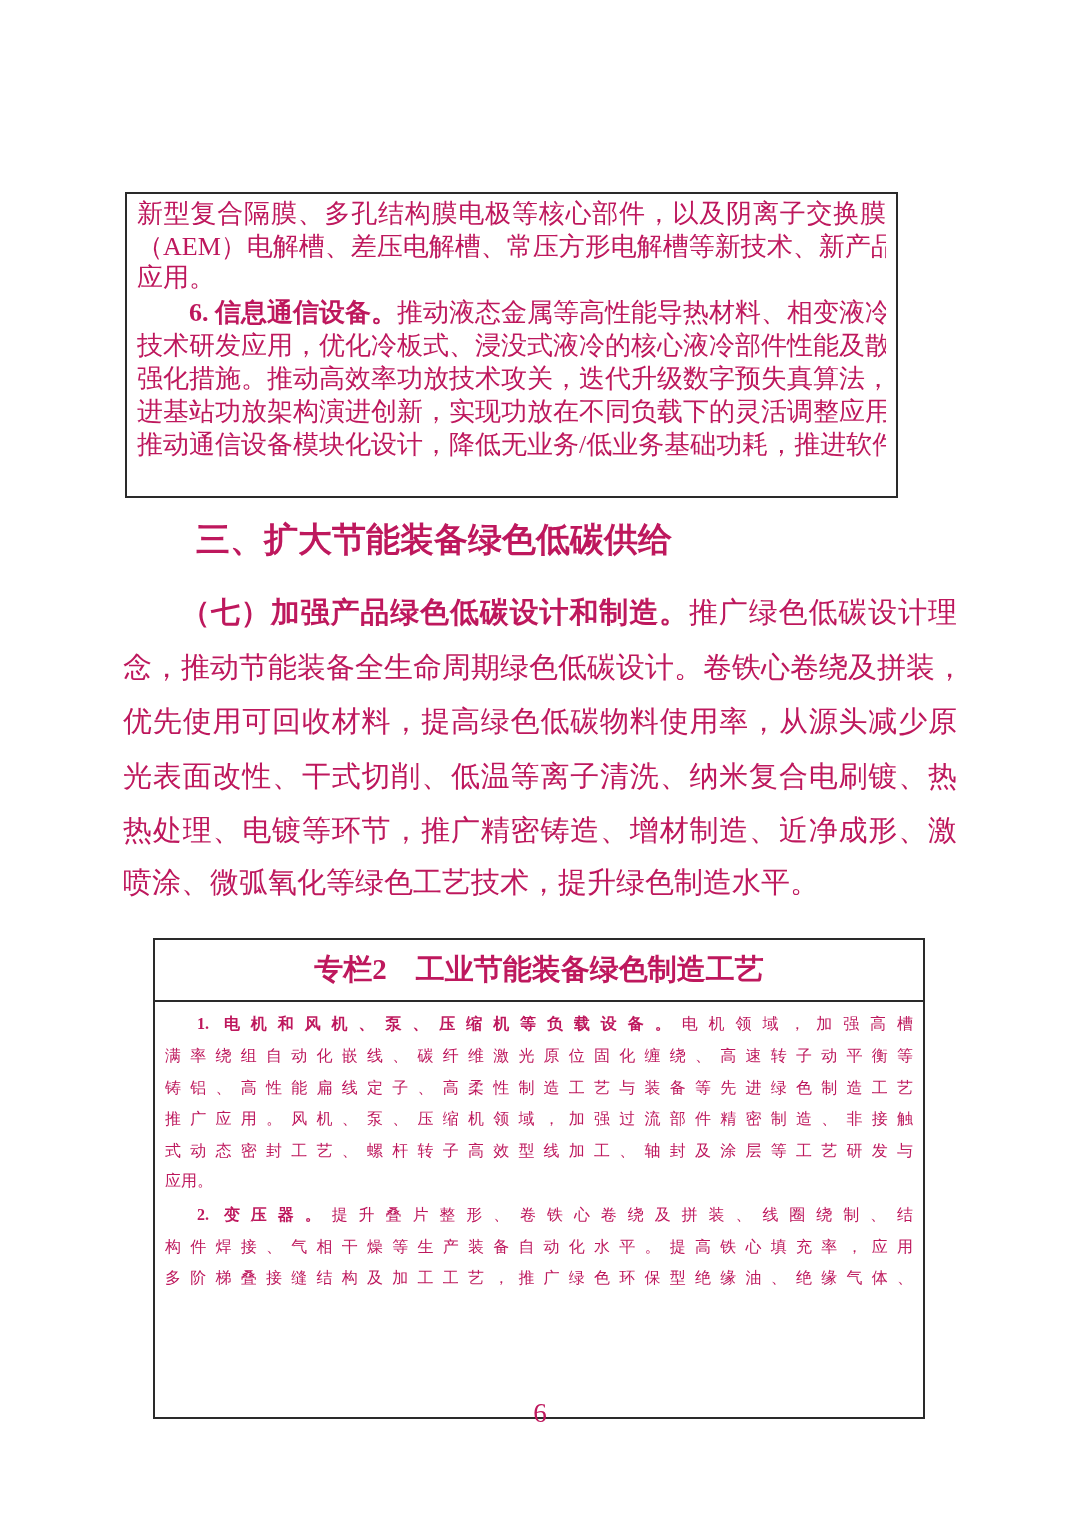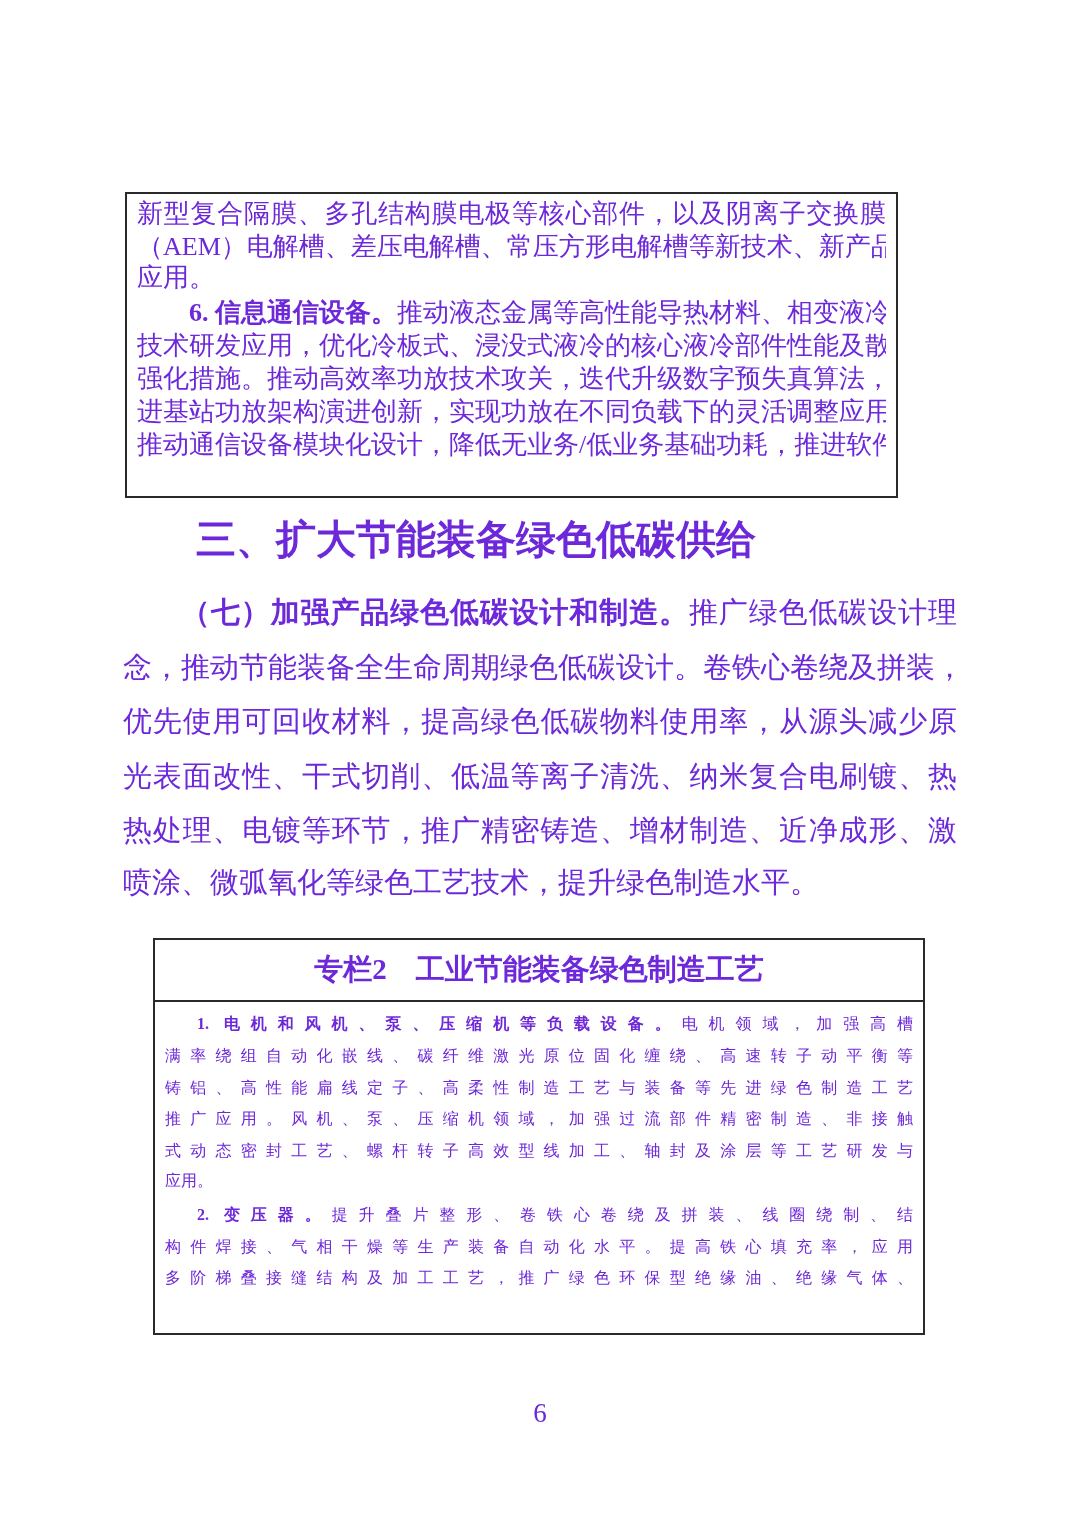--- a/index.html
+++ b/index.html
@@ -1,20 +1,20 @@
 <!DOCTYPE html>
 <html><head>
 <meta charset="utf-8">
 <style>
   html,body { margin:0; padding:0; background:#ffffff; }
   .page {
     position:relative;
     width:1080px; height:1527px;
     background:#ffffff;
-    color:#6d28d9;
+    color:#be185d;
     font-family:"Liberation Serif","DejaVu Serif",serif;
     overflow:hidden;
   }
   .line {
     text-align:justify;
     text-align-last:justify;
     white-space:nowrap;
     overflow:hidden;
   }
   .line.short { text-align-last:left;font-family:Liberation Mono, monospace; }
@@ -32,35 +32,35 @@
   .box1 .line { font-size:26px; line-height:33px; }
 
   
   .heading {
     position:absolute; left:123px; top:519px;
     width:834px;
     box-sizing:border-box;
     padding-left:73px;
     font-family:"Liberation Sans","DejaVu Sans",sans-serif;
     font-weight:bold;
-    font-size:40px; line-height:40px;
+    font-size:34px; line-height:40px;
     white-space:nowrap;
   }
 
   
   .para {
     position:absolute; left:123px; top:585px;
     width:834px;
   }
   .para .line { font-size:29px; line-height:54.5px; }
 
   
   .box2 {
     position:absolute; left:153px; top:938px;
-    width:772px; height:397px;
+    width:772px; height:481px;
     border:2px solid #2a2a2a;
     box-sizing:border-box;
   }
   .box2-title {
     height:60px;
     border-bottom:2px solid #2a2a2a;
     display:flex; align-items:center; justify-content:center;
     font-weight:bold;
     font-size:29px;
     white-space:nowrap;

